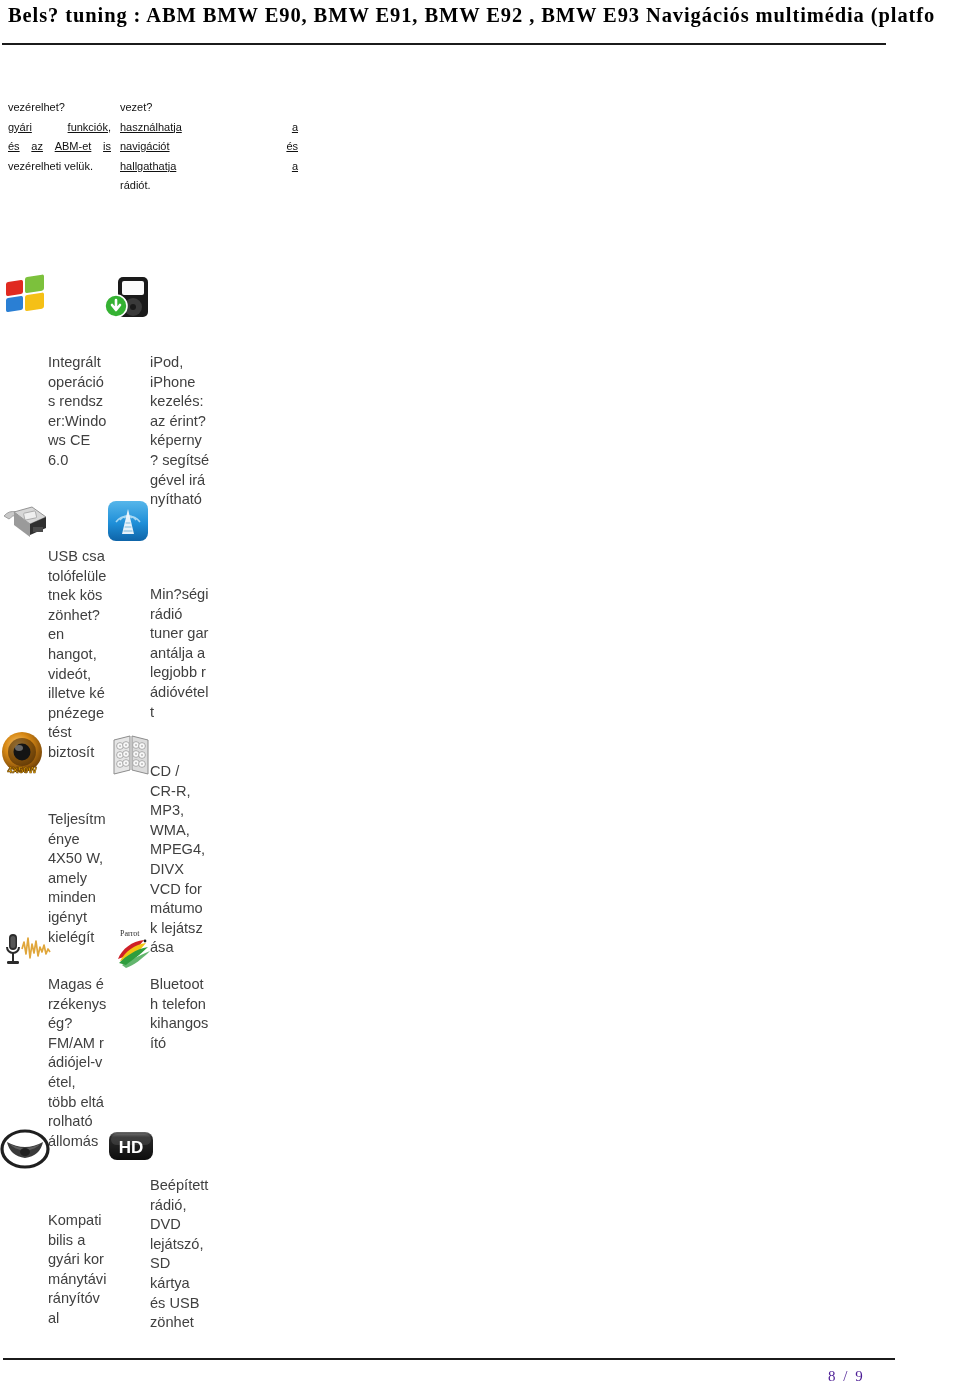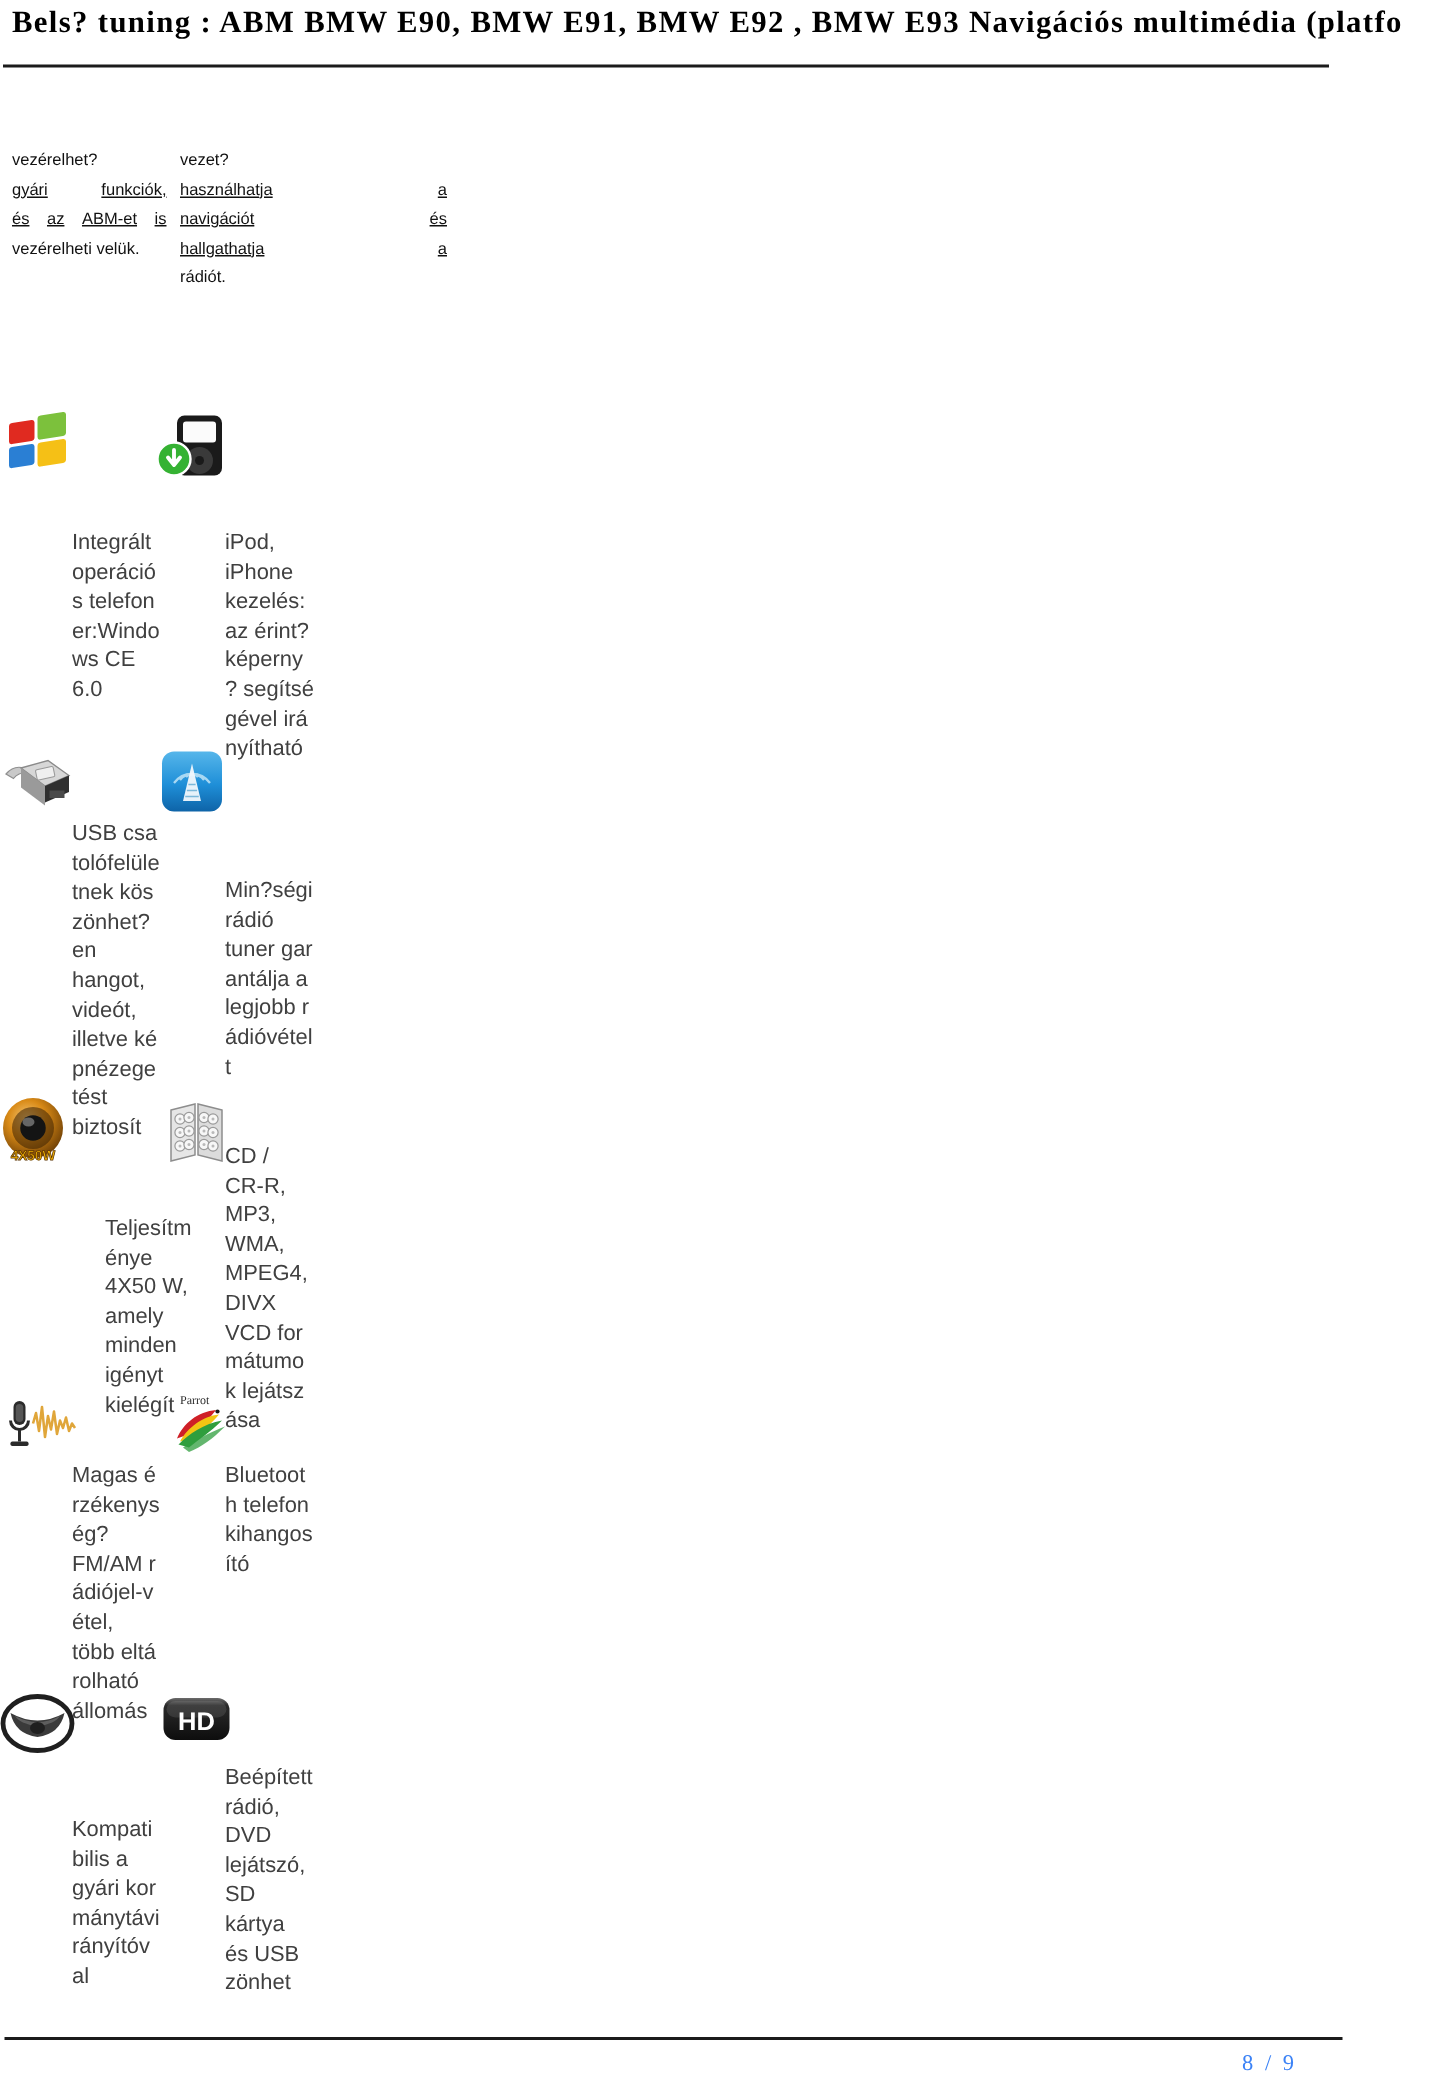--- a/index.html
+++ b/index.html
@@ -45,21 +45,21 @@
     width: 892px;
     height: 0;
     border-top: 2.1px solid #1b1b1b;
   }
   .page-footer {
     position: absolute;
     left: 828px;
     top: 1368px;
     font-family: "Liberation Serif", serif;
     font-size: 15px;
-    color: #3b82f6;
+    color: #4c1d95;
     letter-spacing: 2px;
   }
 
   
   .intro {
     position: absolute;
     left: 8px;
     top: 98px;
     width: 290px;
   }
@@ -156,21 +156,21 @@
           <rect x="4" y="10" width="17" height="14" rx="2" fill="#e02a20"></rect>
           <rect x="23" y="8" width="19" height="16" rx="2" fill="#7cc13c"></rect>
           <rect x="4" y="26" width="17" height="14" rx="2" fill="#2a7fd4"></rect>
           <rect x="23" y="26" width="19" height="16" rx="2" fill="#f5c016"></rect>
         </g>
       </svg>
     </div>
     <div class="ftext" style="top:88px;">
       <span>Integrált</span><br>
       <span>operáció</span><br>
-      <span>s telefon</span><br>
+      <span>s rendsz</span><br>
       <span>er:Windo</span><br>
       <span>ws CE</span><br>
       <span>6.0</span>
     </div>
   </div>
 
   <div class="frow col-b" style="position:absolute; top:0; left:0;">
     <div class="ficon" style="left:104px; top:10px;">
       <svg width="50" height="46" viewBox="0 0 50 46">
         <rect x="14" y="2" width="30" height="40" rx="5" fill="#1a1a1a"></rect>
@@ -265,21 +265,21 @@
             <stop offset="100%" stop-color="#6b3d05"></stop>
           </radialGradient>
         </defs>
         <circle cx="22" cy="22" r="20" fill="url(#spkg)"></circle>
         <circle cx="22" cy="22" r="14" fill="#3a2003" opacity="0.55"></circle>
         <circle cx="22" cy="22" r="8.5" fill="#141414"></circle>
         <ellipse cx="19" cy="18" rx="4" ry="3" fill="#ffffff" opacity="0.35"></ellipse>
         <text x="22" y="43" font-family="Liberation Sans, sans-serif" font-size="9" font-weight="bold" text-anchor="middle" fill="#f5b301" stroke="#5a3302" stroke-width="0.5">4X50W</text>
       </svg>
     </div>
-    <div class="ftext" style="top:80px;margin-left:22px;">
+    <div class="ftext" style="top:80px;">
       <span>Teljesítm</span><br>
       <span>énye</span><br>
       <span>4X50 W,</span><br>
       <span>amely</span><br>
       <span>minden</span><br>
       <span>igényt</span><br>
       <span>kielégít</span>
     </div>
   </div>
 

